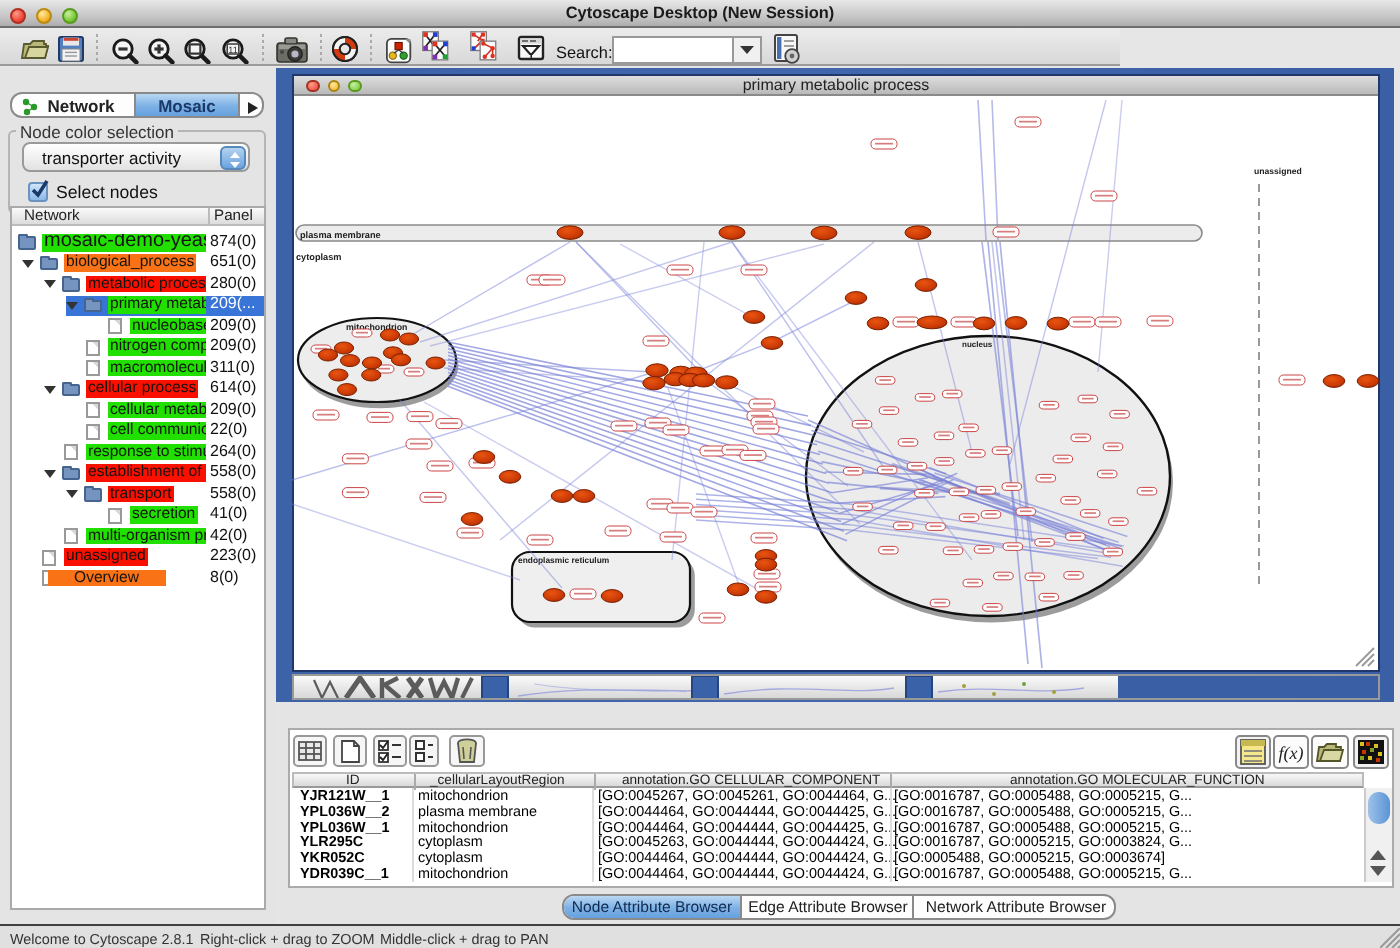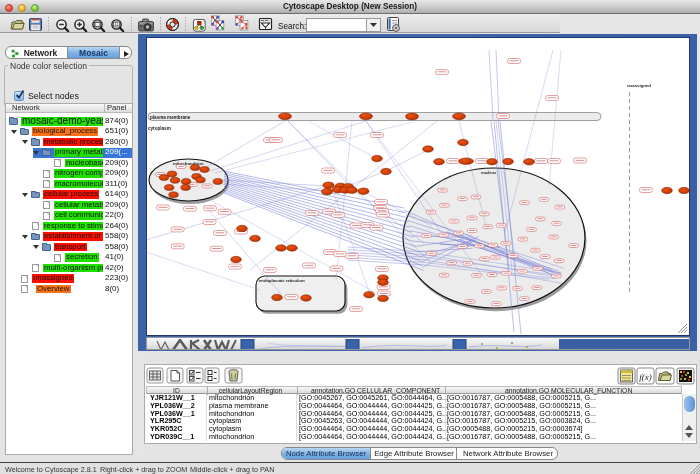--- a/index.html
+++ b/index.html
@@ -152,20 +152,28 @@
         </svg>
      <span style="margin-left:8px">Network</span></div>
    <div class="abs" style="left:61px;top:0;width:53px;height:13px;background:linear-gradient(#b9d7f2,#7fb2e5 45%,#5b9bdc);border-left:1px solid #8a8a8a;border-right:1px solid #8a8a8a;font-size:8.5px;font-weight:bold;line-height:12px;text-align:center;color:#1a3a6a">Mosaic</div>
    <div class="abs" style="left:114px;top:0;width:13px;height:13px;text-align:center">
         <div style="margin:3.5px auto 0;width:0;height:0;border-top:3.5px solid transparent;border-bottom:3.5px solid transparent;border-left:5px solid #222"></div>
       </div>
  </div>
 
  <div class="abs" style="left:4px;top:31px;width:129px;height:42px;border:1px solid #b5b5b5;border-radius:3px"></div>
  <div class="abs" style="left:8px;top:27px;background:#e4e4e4;padding:0 2px;font-size:8.5px;font-weight:normal;color:#333">Node color selection</div>
+ <div class="abs" style="left:11px;top:37px;width:114px;height:15px;border:1px solid #9a9a9a;border-radius:4px;background:linear-gradient(#fff,#e2e2e2);font-size:8.5px;line-height:14px;color:#111;padding-left:9px">transporter activity
+   <div class="abs" style="right:1px;top:1px;width:13px;height:11.5px;border-radius:3px;background:linear-gradient(#b4d2f0,#6aa3df);border:0.5px solid #5588bb">
+     <svg width="13" height="12">
+          <path d="M6.5 2 L9 5 L4 5 Z" fill="#fff"></path>
+          <path d="M6.5 10 L9 7 L4 7 Z" fill="#fff"></path>
+        </svg>
+   </div>
+ </div>
  <div class="abs" style="left:14px;top:57px;width:10px;height:10px;border-radius:2px;background:linear-gradient(#cfe4f7,#8db8e8);border:1px solid #6a93c2">
    <svg width="12" height="12" style="position:absolute;left:-1px;top:-3px">
         <path d="M2.5 6 L5 8.5 L9.5 1.5" stroke="#1a3a6a" stroke-width="1.8" fill="none"></path>
       </svg>
  </div>
  <div class="abs" style="left:28px;top:57px;font-size:8.8px;color:#111">Select nodes</div>
 
  <div class="abs" style="left:5px;top:69px;width:128px;height:352px;background:#fff;border:1px solid #aaa"></div>
  <div class="abs" style="left:6px;top:70px;width:126px;height:8.5px;background:linear-gradient(#fafafa,#dcdcdc);border-bottom:1px solid #bbb">
    <span class="abs" style="left:6px;font-size:7.6px;line-height:8.5px;color:#222">Network</span>
@@ -230,27 +238,33 @@
     <div style="position:absolute;left:54px;top:219.5px;width:6.5px;height:8px;background:linear-gradient(225deg,#d8d8d8 0 2px,#fff 2px);border:1px solid #999"></div>
     <div style="position:absolute;left:65px;top:219.1px;height:8.6px;line-height:8.6px;background:#21e000;color:#141414;font-size:7.8px;padding:0 1px;white-space:nowrap;overflow:hidden;max-width:38px">secretion</div>
     <div style="position:absolute;left:105px;top:219.1px;height:8.6px;line-height:8.6px;color:#111;font-size:8px;white-space:nowrap">41(0)</div>
     <div style="position:absolute;left:32px;top:230.0px;width:6.5px;height:8px;background:linear-gradient(225deg,#d8d8d8 0 2px,#fff 2px);border:1px solid #999"></div>
     <div style="position:absolute;left:43px;top:229.6px;height:8.6px;line-height:8.6px;background:#21e000;color:#141414;font-size:7.8px;padding:0 1px;white-space:nowrap;overflow:hidden;max-width:60px">multi-organism pro</div>
     <div style="position:absolute;left:105px;top:229.6px;height:8.6px;line-height:8.6px;color:#111;font-size:8px;white-space:nowrap">42(0)</div>
     <div style="position:absolute;left:21px;top:240.5px;width:6.5px;height:8px;background:linear-gradient(225deg,#d8d8d8 0 2px,#fff 2px);border:1px solid #999"></div>
     <div style="position:absolute;left:32px;top:240.1px;height:8.6px;line-height:8.6px;background:#fb1000;color:#141414;font-size:7.8px;padding:0 1px;white-space:nowrap;overflow:hidden;max-width:71px">unassigned</div>
     <div style="position:absolute;left:105px;top:240.1px;height:8.6px;line-height:8.6px;color:#111;font-size:8px;white-space:nowrap">223(0)</div>
     <div style="position:absolute;left:21px;top:251.0px;width:6.5px;height:8px;background:linear-gradient(225deg,#d8d8d8 0 2px,#fff 2px);border:1px solid #999"></div>
-    <div style="position:absolute;left:36px;top:250.6px;height:8.6px;line-height:8.6px;background:#f97316;color:#141414;font-size:7.8px;padding:0 1px;white-space:nowrap;overflow:hidden;max-width:71px">Overview</div>
+    <div style="position:absolute;left:24px;top:250.6px;height:8.6px;line-height:8.6px;background:#f97316;color:#141414;font-size:7.8px;padding:0 13px;white-space:nowrap;overflow:hidden;max-width:71px">Overview</div>
     <div style="position:absolute;left:105px;top:250.6px;height:8.6px;line-height:8.6px;color:#111;font-size:8px;white-space:nowrap">8(0)</div>
   </div>
 
 <div class="abs" style="left:138px;top:34px;width:559px;height:317px;background:linear-gradient(90deg,#3c62a8,#4166ae 50%,#3a5fa5)">
 
  <div class="abs" style="left:8px;top:3px;width:544px;height:299px;background:#fff;border:1px solid #21376b">
+   <div class="abs" style="left:0;top:0;width:542px;height:9.5px;background:linear-gradient(#dedede,#b9b9b9);border-bottom:1px solid #8a8a8a">
+     <div class="abs" style="left:6px;top:1.5px;width:6.5px;height:6.5px;border-radius:50%;background:radial-gradient(circle at 35% 30%,#ff9a8a,#e84434);border:0.5px solid #a03020"></div>
+     <div class="abs" style="left:16.5px;top:1.5px;width:6.5px;height:6.5px;border-radius:50%;background:radial-gradient(circle at 35% 30%,#ffe9a0,#f0b02a);border:0.5px solid #aa8410"></div>
+     <div class="abs" style="left:27px;top:1.5px;width:6.5px;height:6.5px;border-radius:50%;background:radial-gradient(circle at 35% 30%,#c8f0a0,#72c236);border:0.5px solid #589a20"></div>
+     <div style="text-align:center;font-size:8px;line-height:9.5px;color:#222">primary metabolic process</div>
+   </div>
    <svg width="544" height="286" style="position:absolute;left:-1px;top:12px">
         <defs>
 <radialGradient id="ng" cx="0.4" cy="0.35" r="0.9">
  <stop offset="0" stop-color="#e85510"></stop>
             <stop offset="0.55" stop-color="#cc3a06"></stop>
             <stop offset="1" stop-color="#8e2600"></stop>
 </radialGradient>
 </defs>
         <rect x="2" y="62.5" width="453" height="8" rx="4" fill="#ececec" stroke="#8a8a8a" stroke-width="0.8"></rect>
         <text x="4" y="69" font-size="4.6" font-weight="bold" fill="#222">plasma membrane</text>

